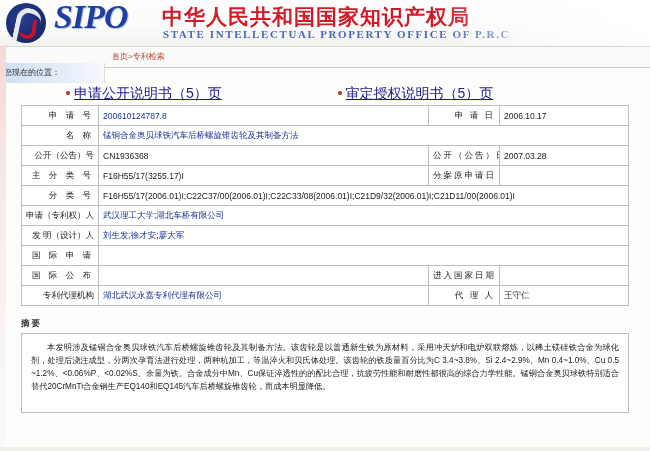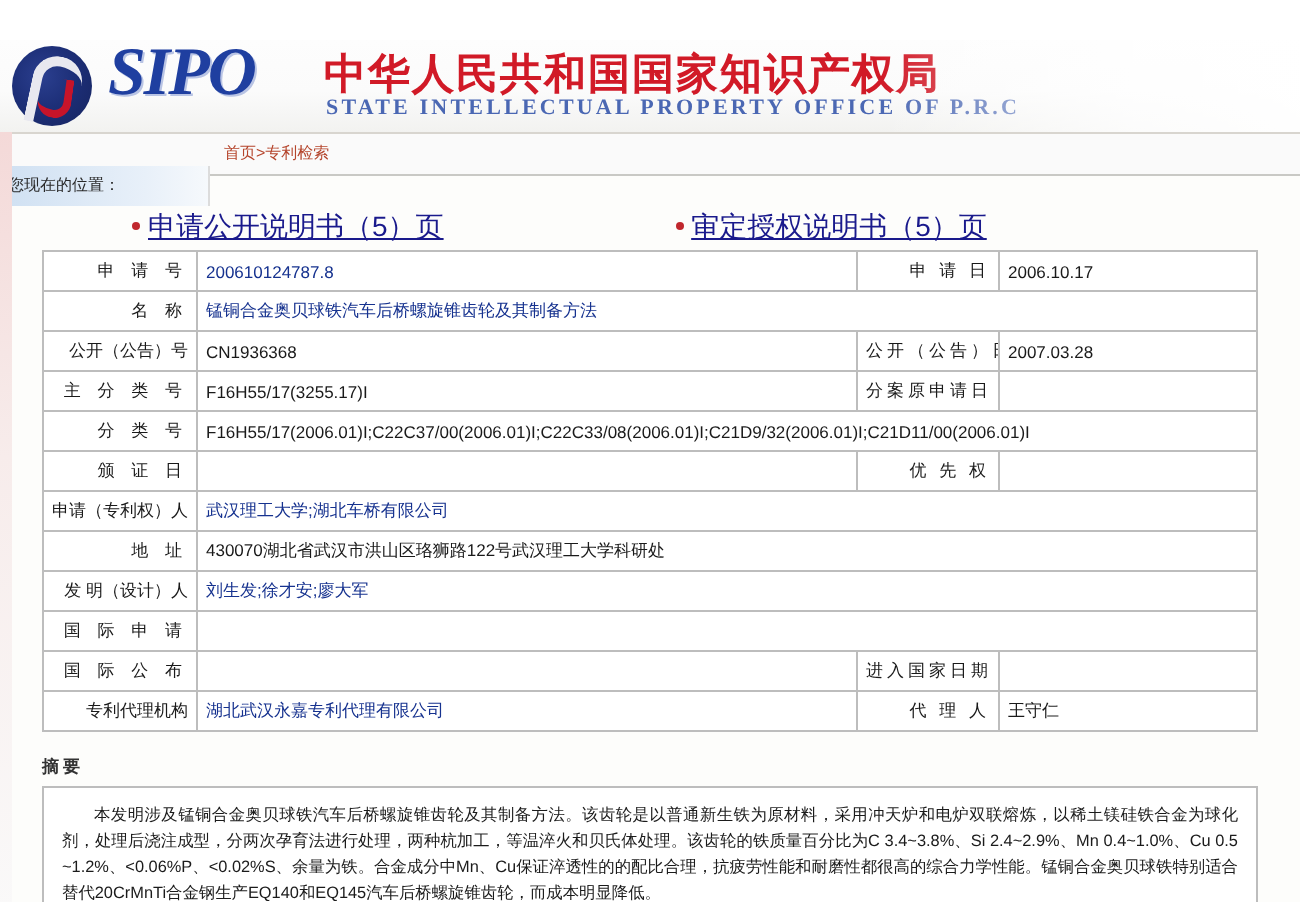--- a/index.html
+++ b/index.html
@@ -22,21 +22,20 @@
     background: #fdfdfb;
   }
 
   
   .header {
     position: relative;
     height: 46px;
     background: linear-gradient(to bottom, #fdfdfd 0%, #fbfbfb 55%, #f2f2f0 100%);
     border-bottom: 1px solid #d8d5cf;
     overflow: hidden;
-    margin-top: 20px;
   }
   .logo-mark {
     position: absolute;
     left: 4px;
     top: 2px;
     width: 46px;
     height: 42px;
   }
   .logo-mark .swirl {
     position: absolute;
@@ -329,32 +328,22 @@
         <td class="lbl">主 分 类 号</td>
         <td class="val">F16H55/17(3255.17)I</td>
         <td class="lbl2 tight">分案原申请日</td>
         <td class="val2"></td>
       </tr>
       <tr>
         <td class="lbl">分 类 号</td>
         <td class="val tiny" colspan="3">F16H55/17(2006.01)I;C22C37/00(2006.01)I;C22C33/08(2006.01)I;C21D9/32(2006.01)I;C21D11/00(2006.01)I</td>
       </tr>
       <tr>
-        <td class="lbl">颁 证 日</td>
-        <td class="val"></td>
-        <td class="lbl2">优 先 权</td>
-        <td class="val2"></td>
-      </tr>
-      <tr>
         <td class="lbl tight">申请（专利权）人</td>
         <td class="val blue" colspan="3">武汉理工大学;湖北车桥有限公司</td>
-      </tr>
-      <tr>
-        <td class="lbl">地 址</td>
-        <td class="val" colspan="3">430070湖北省武汉市洪山区珞狮路122号武汉理工大学科研处</td>
       </tr>
       <tr>
         <td class="lbl tight">发 明（设计）人</td>
         <td class="val blue" colspan="3">刘生发;徐才安;廖大军</td>
       </tr>
       <tr>
         <td class="lbl">国 际 申 请</td>
         <td class="val" colspan="3"></td>
       </tr>
       <tr>

